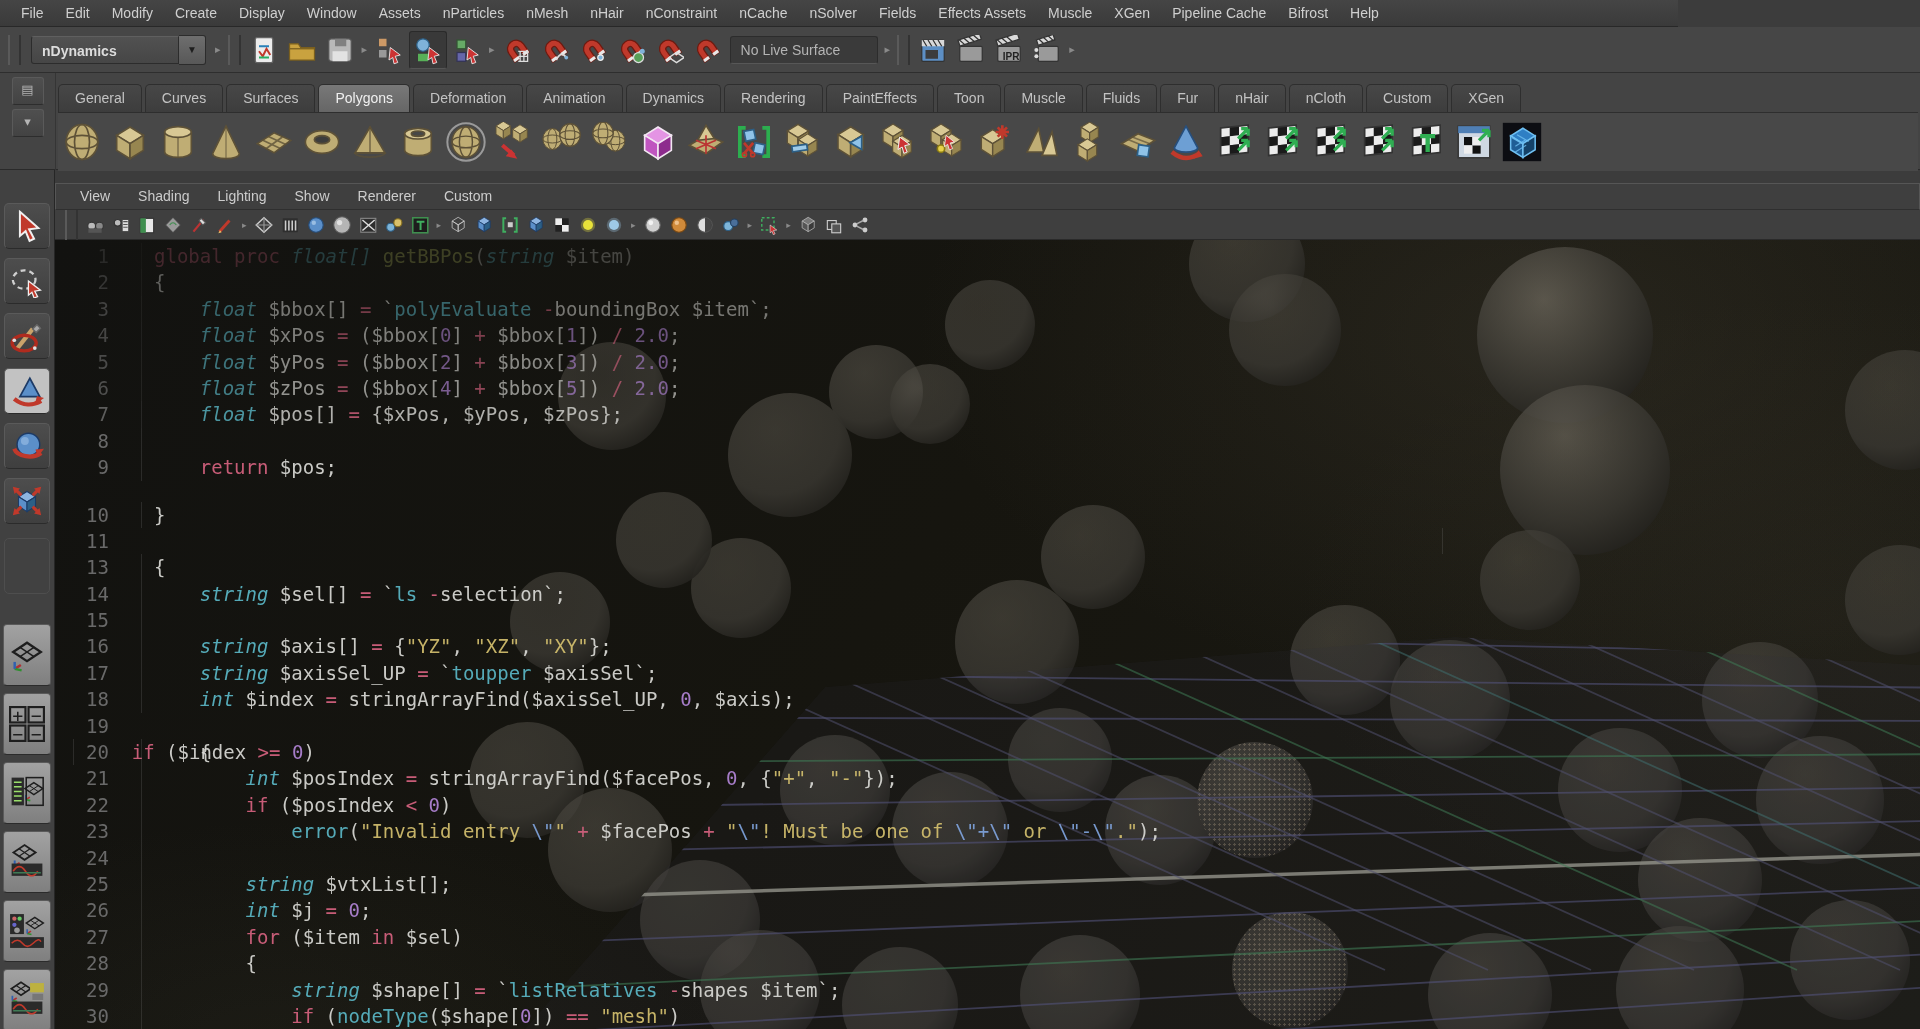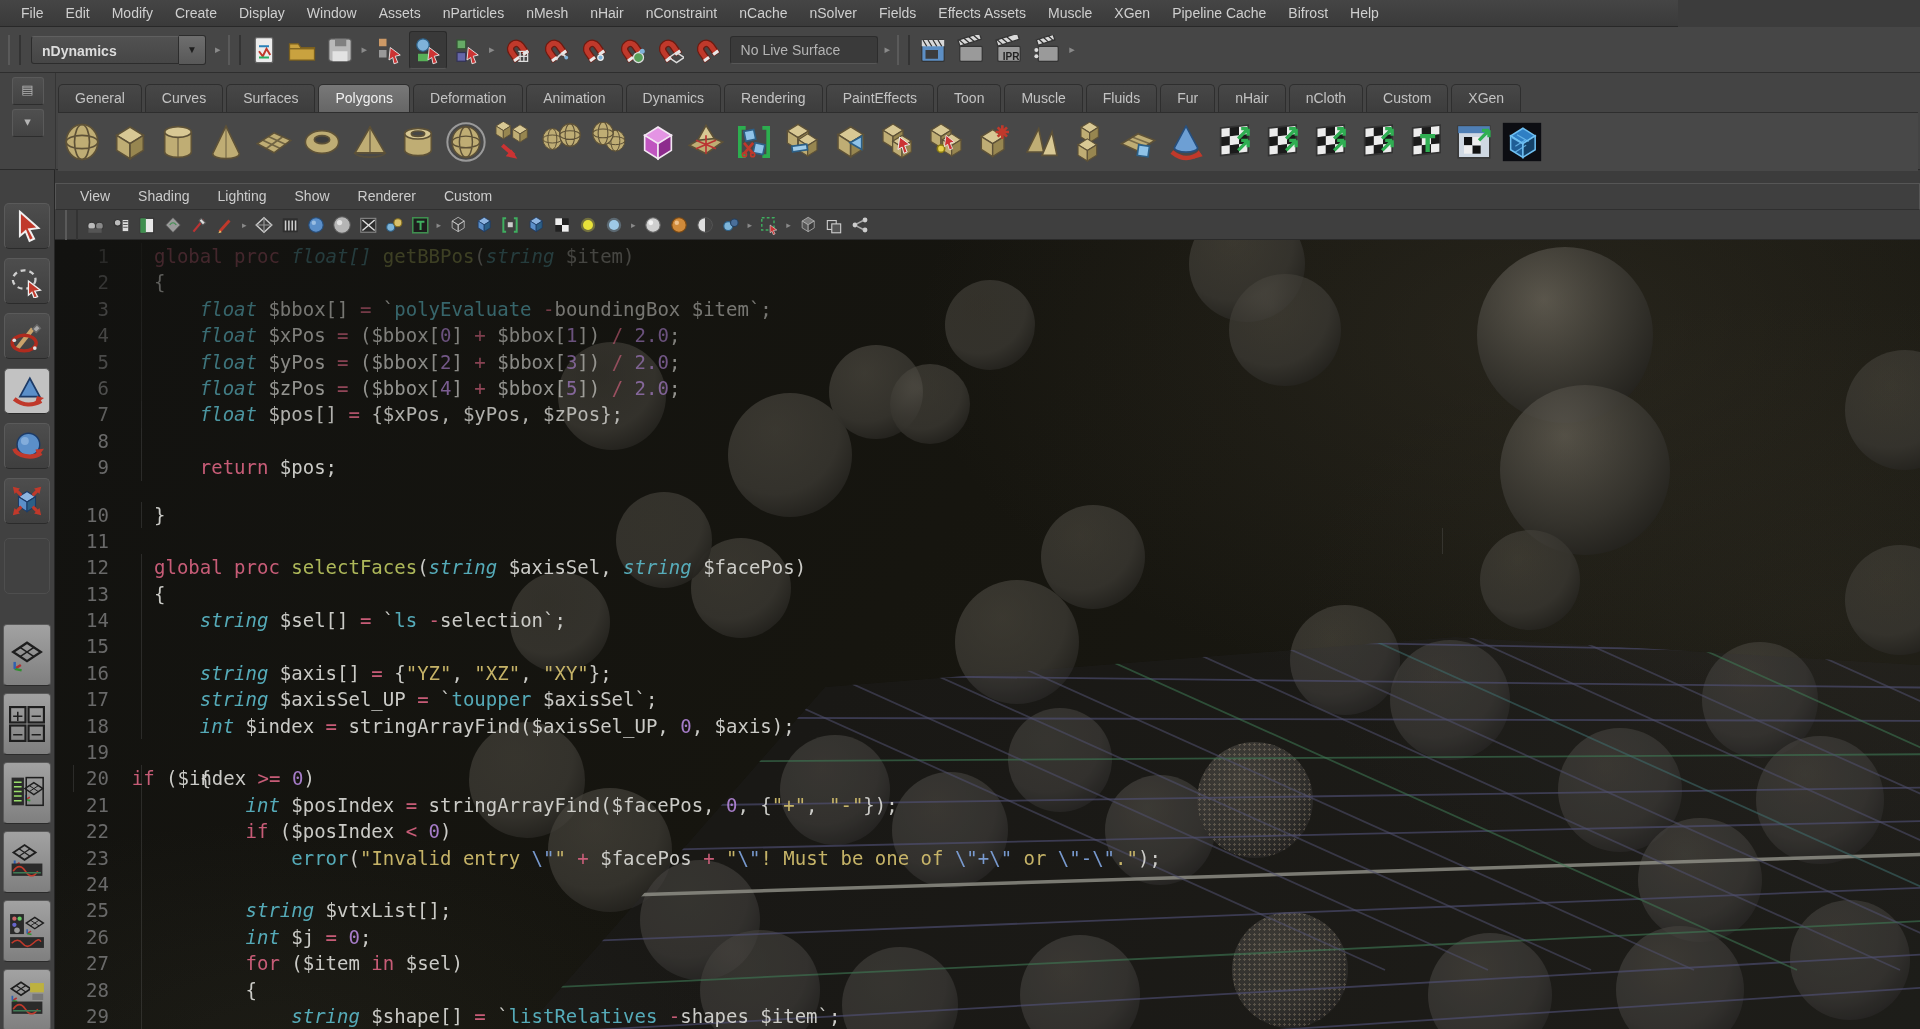--- a/index.html
+++ b/index.html
@@ -1054,21 +1054,20 @@
           <div class="cl" style="opacity: 0.38;"><div class="ln">2</div><div class="ct"><span class="tk-w">{</span></div></div>
           <div class="cl" style="opacity: 0.5;"><div class="ln">3</div><div class="ct"><span class="tk-w">    </span><span class="tk-t">float</span><span class="tk-w"> $bbox[] </span><span class="tk-o">=</span><span class="tk-w"> `</span><span class="tk-b">polyEvaluate</span><span class="tk-w"> </span><span class="tk-o">-</span><span class="tk-w">boundingBox $item`;</span></div></div>
           <div class="cl" style="opacity: 0.55;"><div class="ln">4</div><div class="ct"><span class="tk-w">    </span><span class="tk-t">float</span><span class="tk-w"> $xPos </span><span class="tk-o">=</span><span class="tk-w"> ($bbox[</span><span class="tk-n">0</span><span class="tk-w">] </span><span class="tk-o">+</span><span class="tk-w"> $bbox[</span><span class="tk-n">1</span><span class="tk-w">]) </span><span class="tk-o">/</span><span class="tk-w"> </span><span class="tk-n">2.0</span><span class="tk-w">;</span></div></div>
           <div class="cl" style="opacity: 0.6;"><div class="ln">5</div><div class="ct"><span class="tk-w">    </span><span class="tk-t">float</span><span class="tk-w"> $yPos </span><span class="tk-o">=</span><span class="tk-w"> ($bbox[</span><span class="tk-n">2</span><span class="tk-w">] </span><span class="tk-o">+</span><span class="tk-w"> $bbox[</span><span class="tk-n">3</span><span class="tk-w">]) </span><span class="tk-o">/</span><span class="tk-w"> </span><span class="tk-n">2.0</span><span class="tk-w">;</span></div></div>
           <div class="cl" style="opacity: 0.65;"><div class="ln">6</div><div class="ct"><span class="tk-w">    </span><span class="tk-t">float</span><span class="tk-w"> $zPos </span><span class="tk-o">=</span><span class="tk-w"> ($bbox[</span><span class="tk-n">4</span><span class="tk-w">] </span><span class="tk-o">+</span><span class="tk-w"> $bbox[</span><span class="tk-n">5</span><span class="tk-w">]) </span><span class="tk-o">/</span><span class="tk-w"> </span><span class="tk-n">2.0</span><span class="tk-w">;</span></div></div>
           <div class="cl" style="opacity: 0.8;"><div class="ln">7</div><div class="ct"><span class="tk-w">    </span><span class="tk-t">float</span><span class="tk-w"> $pos[] </span><span class="tk-o">=</span><span class="tk-w"> {$xPos, $yPos, $zPos};</span></div></div>
           <div class="cl" style="opacity: 0.93;"><div class="ln">8</div><div class="ct"></div></div>
           <div class="cl" style="opacity: 0.93;"><div class="ln">9</div><div class="ct"><span class="tk-w">    </span><span class="tk-k">return</span><span class="tk-w"> $pos;</span></div></div>
           <div class="cl" style="opacity: 0.93; margin-top: 21px;"><div class="ln">10</div><div class="ct"><span class="tk-w">}</span></div></div>
           <div class="cl" style="opacity: 0.93; justify-content: space-between;"><div class="ln">11</div><div class="ct"></div></div>
-          <div class="cl" style="opacity: 0.93;"><div class="ln">12</div><div class="ct"><span class="tk-k">global proc </span><span class="tk-f">selectFaces</span><span class="tk-w">(</span><span class="tk-t">string</span><span class="tk-w"> $axisSel, </span><span class="tk-t">string</span><span class="tk-w"> $facePos)</span></div></div>
           <div class="cl" style="opacity: 0.93;"><div class="ln">13</div><div class="ct"><span class="tk-w">{</span></div></div>
           <div class="cl" style="opacity: 0.93;"><div class="ln">14</div><div class="ct"><span class="tk-w">    </span><span class="tk-t">string</span><span class="tk-w"> $sel[] </span><span class="tk-o">=</span><span class="tk-w"> `</span><span class="tk-b">ls</span><span class="tk-w"> </span><span class="tk-o">-</span><span class="tk-w">selection`;</span></div></div>
           <div class="cl" style="opacity: 0.93;"><div class="ln">15</div><div class="ct"></div></div>
           <div class="cl" style="opacity: 0.93;"><div class="ln">16</div><div class="ct"><span class="tk-w">    </span><span class="tk-t">string</span><span class="tk-w"> $axis[] </span><span class="tk-o">=</span><span class="tk-w"> {</span><span class="tk-s">"YZ"</span><span class="tk-w">, </span><span class="tk-s">"XZ"</span><span class="tk-w">, </span><span class="tk-s">"XY"</span><span class="tk-w">};</span></div></div>
           <div class="cl" style="opacity: 0.93;"><div class="ln">17</div><div class="ct"><span class="tk-w">    </span><span class="tk-t">string</span><span class="tk-w"> $axisSel_UP </span><span class="tk-o">=</span><span class="tk-w"> `</span><span class="tk-b">toupper</span><span class="tk-w"> $axisSel`;</span></div></div>
           <div class="cl" style="opacity: 0.93;"><div class="ln">18</div><div class="ct"><span class="tk-w">    </span><span class="tk-t">int</span><span class="tk-w"> $index </span><span class="tk-o">=</span><span class="tk-w"> stringArrayFind($axisSel_UP, </span><span class="tk-n">0</span><span class="tk-w">, $axis);</span></div></div>
           <div class="cl" style="opacity: 0.93; flex-direction: column;"><div class="ln">19</div><div class="ct"><span class="tk-w">    </span><span class="tk-k">if</span><span class="tk-w"> ($index </span><span class="tk-o">&gt;=</span><span class="tk-w"> </span><span class="tk-n">0</span><span class="tk-w">)</span></div></div>
           <div class="cl" style="opacity: 0.93;"><div class="ln">20</div><div class="ct"><span class="tk-w">    {</span></div></div>
           <div class="cl" style="opacity: 0.93;"><div class="ln">21</div><div class="ct"><span class="tk-w">        </span><span class="tk-t">int</span><span class="tk-w"> $posIndex </span><span class="tk-o">=</span><span class="tk-w"> stringArrayFind($facePos, </span><span class="tk-n">0</span><span class="tk-w">, {</span><span class="tk-s">"+"</span><span class="tk-w">, </span><span class="tk-s">"-"</span><span class="tk-w">});</span></div></div>
           <div class="cl" style="opacity: 0.93;"><div class="ln">22</div><div class="ct"><span class="tk-w">        </span><span class="tk-k">if</span><span class="tk-w"> ($posIndex </span><span class="tk-o">&lt;</span><span class="tk-w"> </span><span class="tk-n">0</span><span class="tk-w">)</span></div></div>

